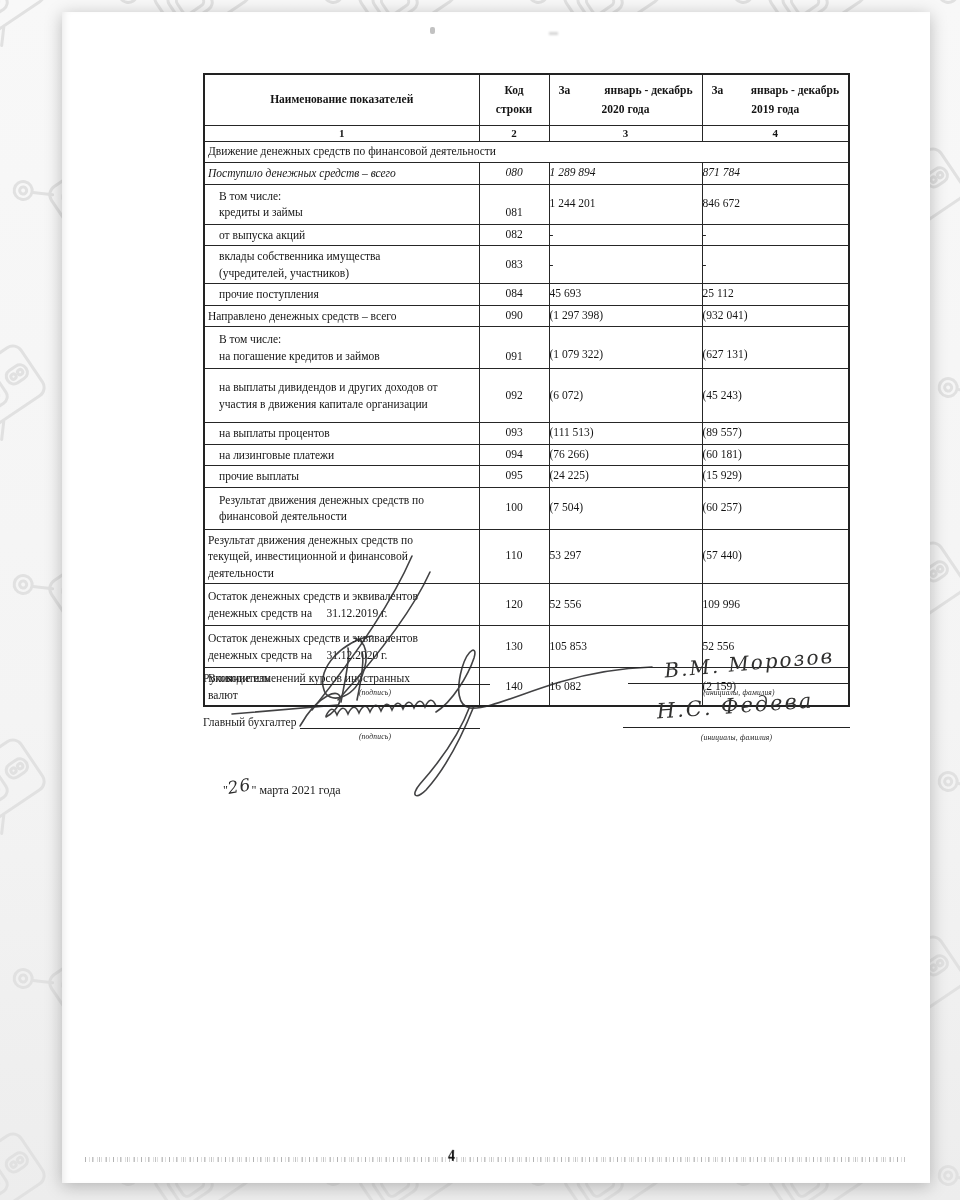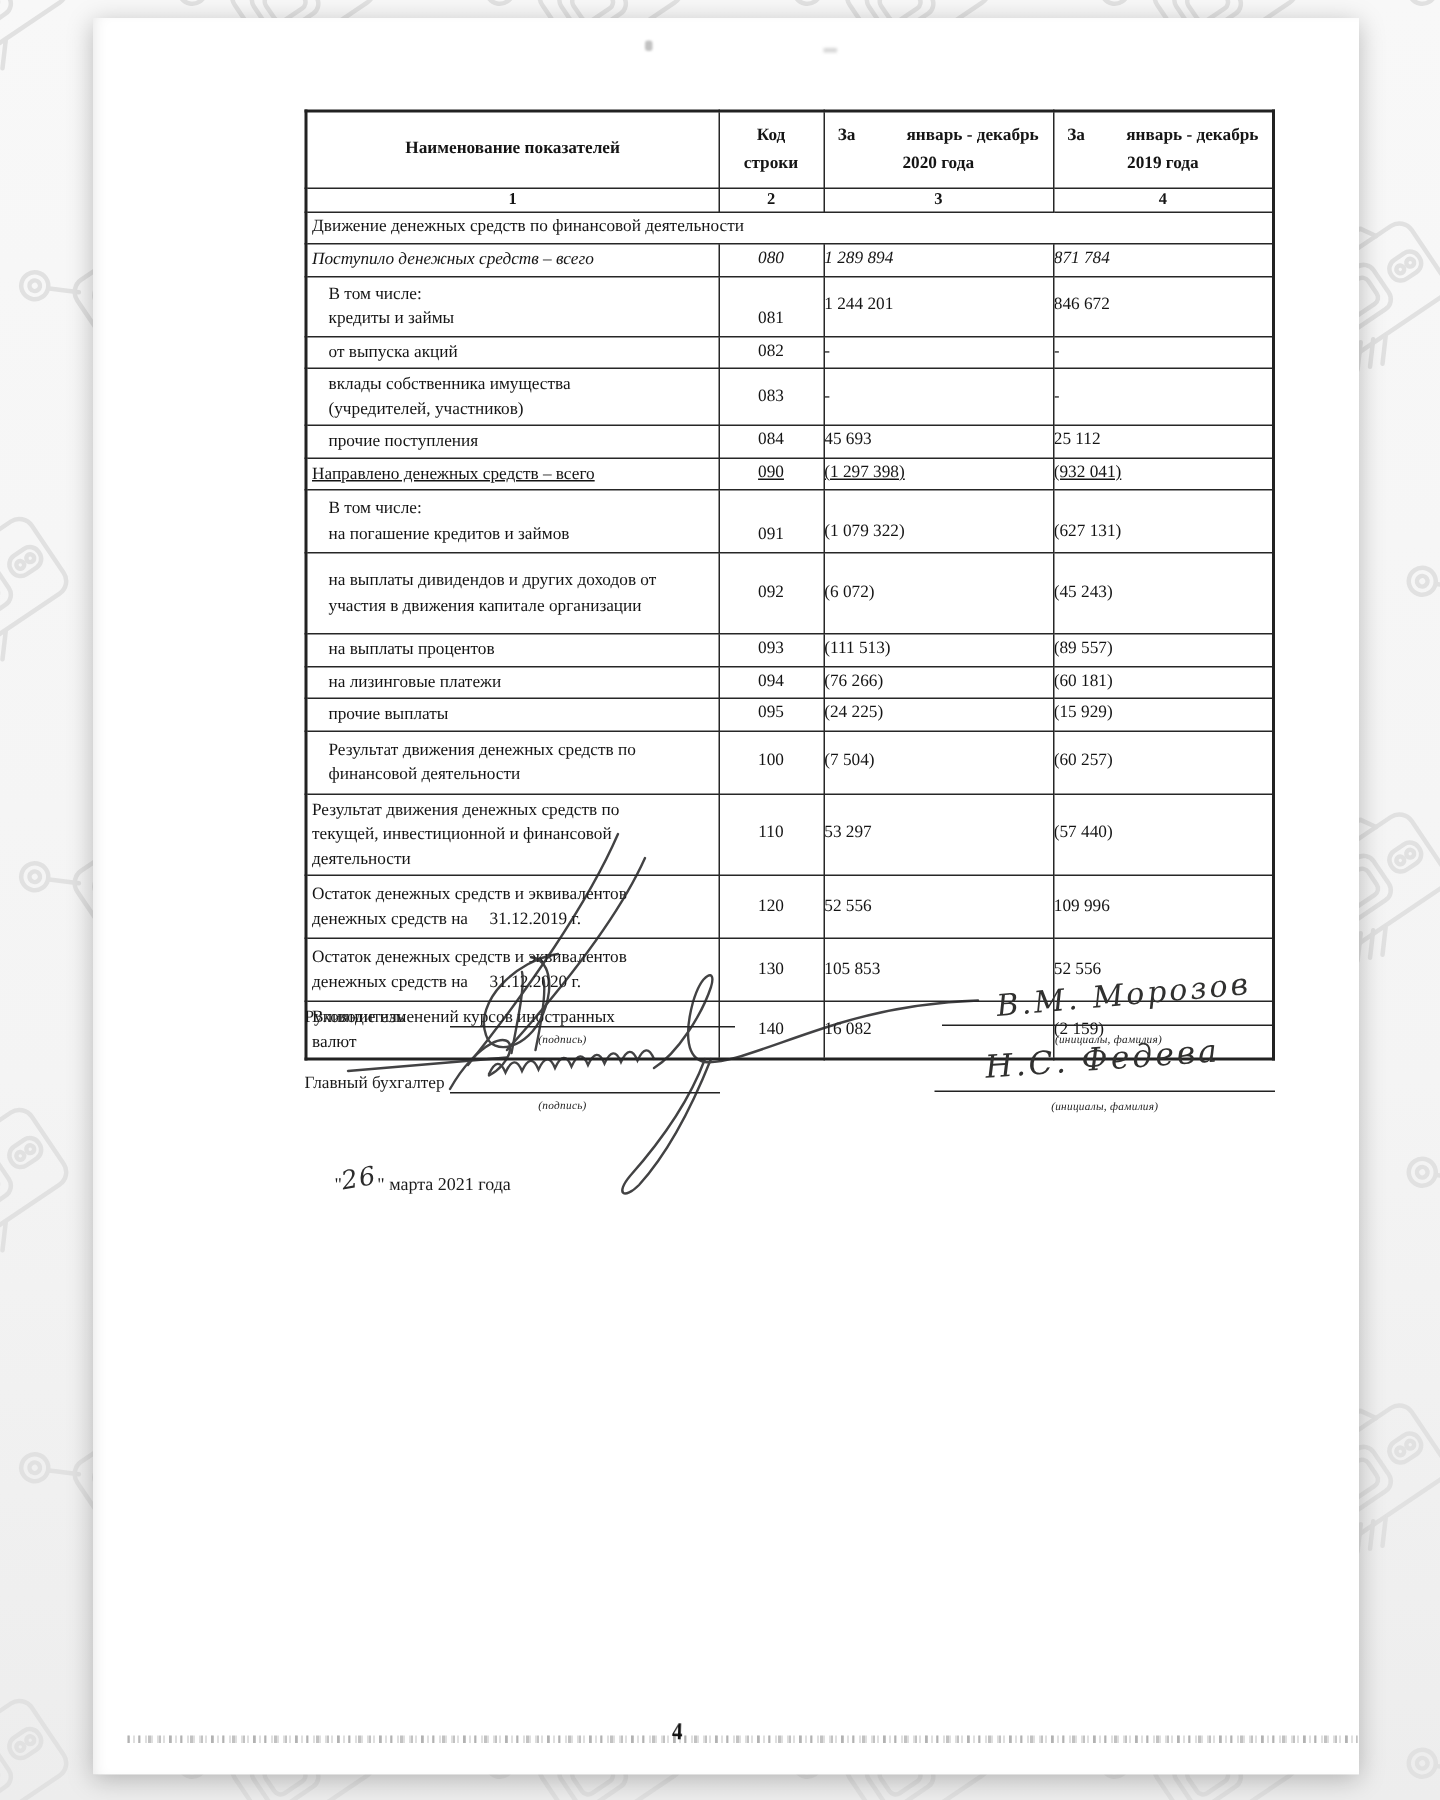--- a/index.html
+++ b/index.html
@@ -8,20 +8,21 @@
     background:linear-gradient(180deg,#f8f8f8 0%,#f4f4f4 60%,#ededed 100%);
     font-family:"Liberation Serif", serif;color:#151515;
   }
   
   .wm{position:absolute;left:0;top:0;width:960px;height:1200px;z-index:0;}
   
   .sheet{
     position:absolute;left:62px;top:12px;width:844px;height:1171px;background:#fff;
     box-shadow:0 3px 16px rgba(0,0,0,.25), 6px 0 10px -6px rgba(0,0,0,.12) inset;
     z-index:1;
+    padding-left:24px;
   }
   
   .tbl-wrap{position:absolute;left:141px;top:61px;width:645px;}
   table{border-collapse:collapse;table-layout:fixed;width:645px;font-size:11.5px;line-height:1.35;}
   col.c1{width:275px}col.c2{width:70px}col.c3{width:153px}col.c4{width:147px}
   th,td{border:1.5px solid #262626;padding:0;vertical-align:middle;overflow:hidden;}
   table{border:2px solid #222;}
   .hrow th{font-weight:bold;text-align:center;height:50px;}
   .hrow .phead{display:flex;flex-direction:column;justify-content:center;gap:3px;height:100%;}
   .hrow .pline{display:flex;justify-content:space-between;padding:0 9px;}
@@ -216,21 +217,21 @@
             <td class="val v19">-</td>
           </tr>
           <tr style="height: 17px;">
             <td class="name indent">
               <div class="ln">прочие поступления</div>
             </td>
             <td class="code">084</td>
             <td class="val">45 693</td>
             <td class="val v19">25 112</td>
           </tr>
-          <tr style="height: 17px; text-decoration: underline;">
+          <tr style="height: 17px;">
             <td class="name">
               <div class="ln">Направлено денежных средств – всего</div>
             </td>
             <td class="code">090</td>
             <td class="val">(1 297 398)</td>
             <td class="val v19">(932 041)</td>
           </tr>
           <tr style="height: 42px;">
             <td class="name indent">
               <div class="ln">В том числе:</div>

